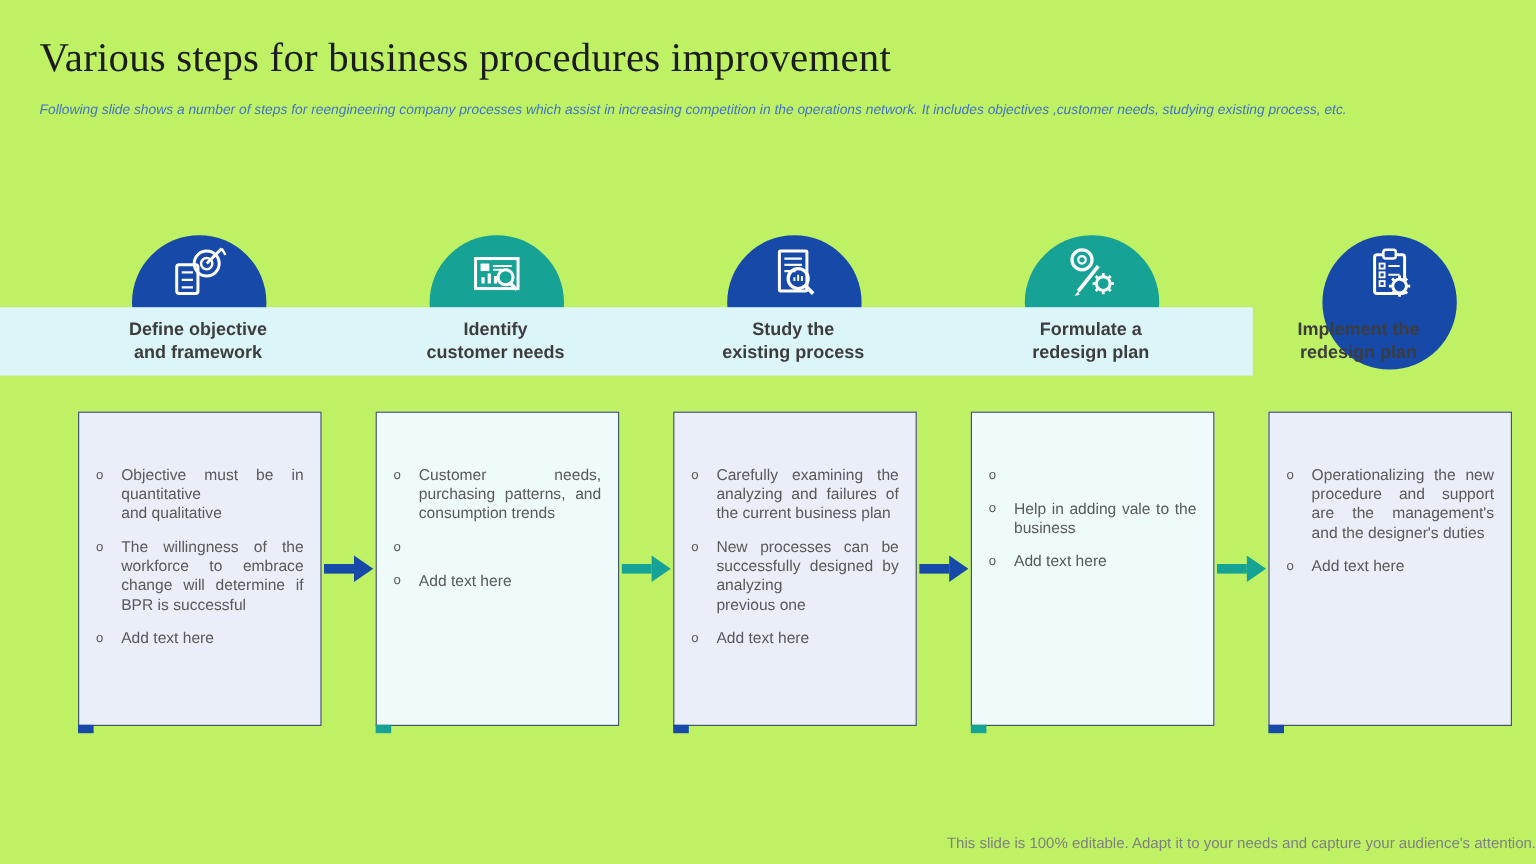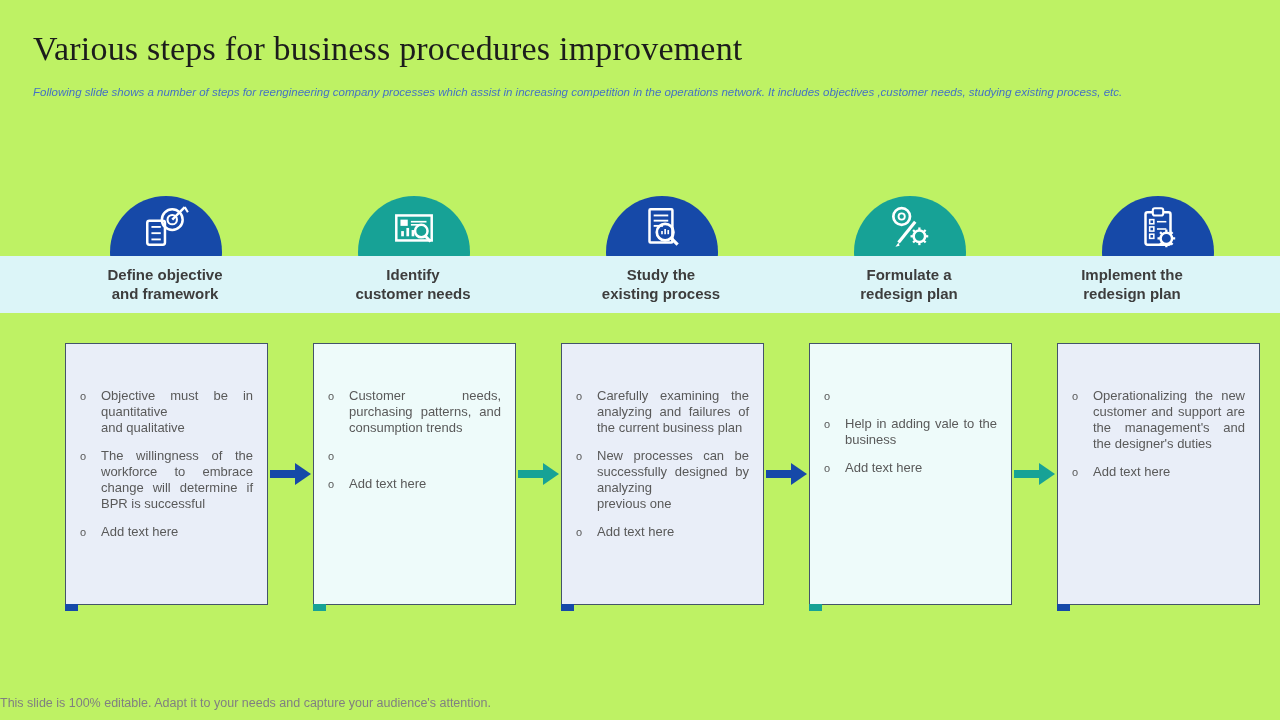--- a/index.html
+++ b/index.html
@@ -12,42 +12,42 @@
   .subtitle{position:absolute;left:33px;top:86px;margin:0;width:1160px;
             font-size:11.5px;color:#4472C4;letter-spacing:0;font-style:italic;}
 
   
   .circle{position:absolute;top:196px;width:112px;height:112px;border-radius:50%;z-index:1;}
   .theme-blue .circle{background:#1649A8;}
   .theme-teal .circle{background:#17A296;}
   .circle svg{position:absolute;left:50%;top:8px;transform:translateX(-50%);}
 
   
-  .band{position:absolute;left:0;top:256px;width:1280px;height:57px;background:#DCF5F8;z-index:2;}
+  .band{position:absolute;left:0;top:256px;width:1044px;height:57px;background:#DCF5F8;z-index:2;}
   .step-label{position:absolute;top:9px;width:230px;text-align:center;
               font-size:15px;font-weight:bold;color:#3d3d3d;line-height:19px;white-space:pre-line;}
 
   
   .box{position:absolute;top:343px;width:203px;height:262px;box-sizing:border-box;
        border:1px solid #44546A;padding:44px 14px 0 14px;}
   .theme-blue .box{background:#E9EEF8;}
   .theme-teal .box{background:#EEFBFA;}
   .box ul{list-style:none;margin:0;padding:0;}
   .box li{display:flex;gap:11px;margin-bottom:12px;}
   .bm{flex:0 0 10px;font-size:11px;color:#595959;line-height:16px;}
   .bt{font-size:13px;color:#595959;line-height:16px;white-space:pre-line;
       text-align:justify;flex:1 1 auto;}
   .accent{position:absolute;left:-1px;bottom:-7px;width:13px;height:7px;}
   .theme-blue .accent{background:#1649A8;}
   .theme-teal .accent{background:#17A296;}
 
   
   .arrow{position:absolute;top:459px;width:42px;height:30px;z-index:1;}
 
-  .footer{position:absolute;left:0;top:696px;width:1280px;margin:0;text-align:left;
+  .footer{position:absolute;left:0;top:696px;width:1280px;margin:0;text-align:right;
           font-size:12.5px;color:#808080;}
 </style>
 </head>
 <body>
 
 <div class="slide">
 
   <h1 class="title">Various steps for business procedures improvement</h1>
   <p class="subtitle">Following slide shows a number of steps for reengineering company processes  which assist in  increasing competition in the operations network. It includes objectives ,customer needs, studying existing process, etc.</p>
 
@@ -238,21 +238,21 @@
           </li>
       </ul>
       <div class="accent"></div>
     </div>
   </div>
   <div class="theme-blue">
     <div class="box" style="left:1057px;">
       <ul>
         <li>
             <span class="bm">o</span>
-            <span class="bt">Operationalizing the new customer and support are the management's and the designer's duties</span>
+            <span class="bt">Operationalizing the new procedure and support are the management's and the designer's duties</span>
           </li>
         <li>
             <span class="bm">o</span>
             <span class="bt">Add text here</span>
           </li>
       </ul>
       <div class="accent"></div>
     </div>
   </div>
 

